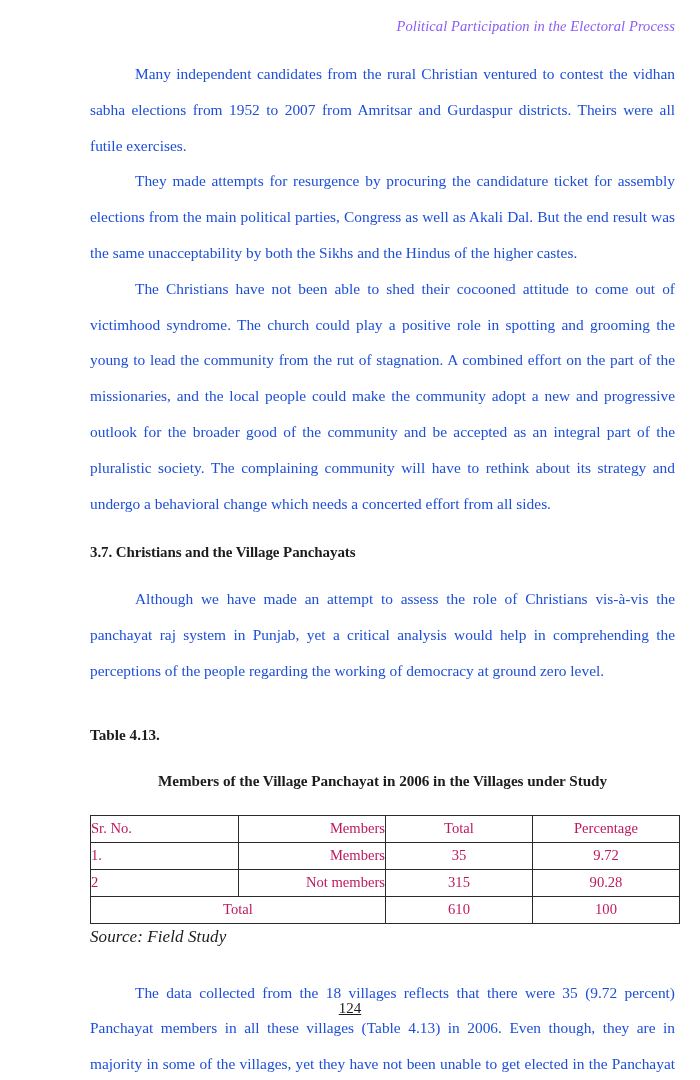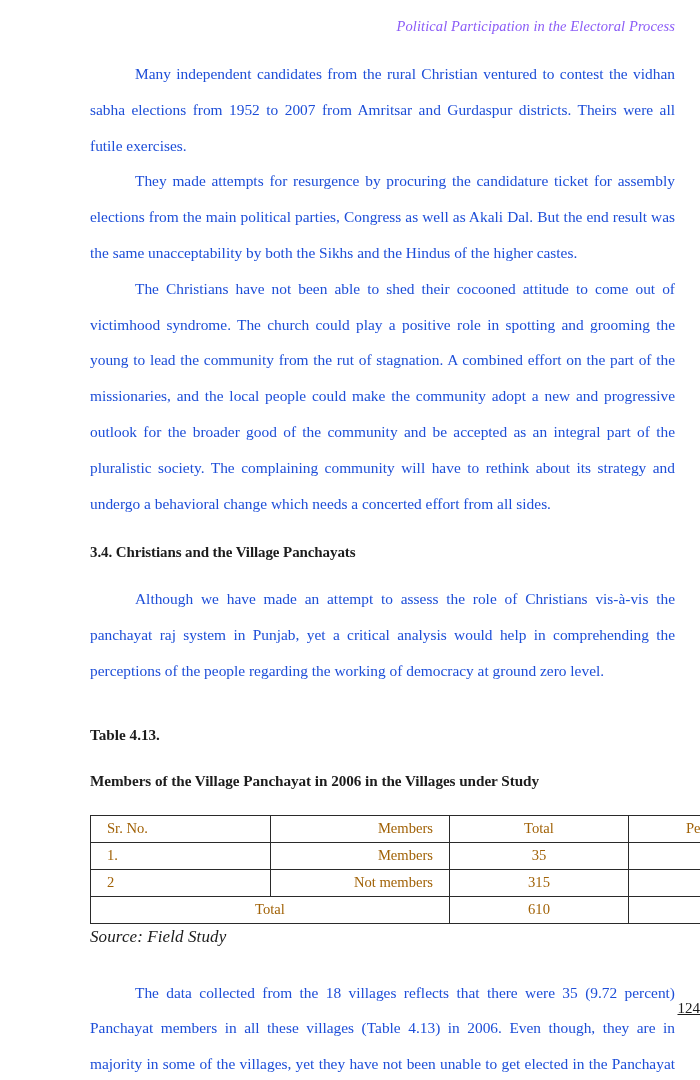--- a/index.html
+++ b/index.html
@@ -70,40 +70,41 @@
   .spacer-28 { height: 28px; }
   .spacer-34 { height: 34px; }
 
   .table-caption-num {
     text-align: left;
     font-weight: bold;
     font-size: 15.2px;
     line-height: 24px;
   }
   .table-caption-title {
+    text-align: center;
     font-weight: bold;
     font-size: 15.2px;
     line-height: 24px;
     letter-spacing: -0.05px;
   }
 
   
   table.data-table {
     border-collapse: collapse;
     width: 585px;
     table-layout: fixed;
     margin: 0;
     font-size: 14.6px;
   }
   table.data-table td {
     border: 1px solid #2a2a2a;
     height: 26px;
-    padding: 0 16px;
+    padding: 0 0;
     vertical-align: middle;
-    color: #a16207;
+    color: #be185d;
   }
   table.data-table .c-srno  { width: 147px; text-align: left; }
   table.data-table .c-memb  { width: 146px; text-align: right; }
   table.data-table .c-total { width: 146px; text-align: center; }
   table.data-table .c-pct   { width: 146px; text-align: center; }
   table.data-table td.merged-total {
     text-align: center;
   }
   
   table.data-table {
@@ -116,21 +117,21 @@
     margin-top: 3px;
     letter-spacing: 0.1px;
   }
 
   
   .folio {
     position: absolute;
     left: 0;
     top: 1000px;
     width: 700px;
-    text-align: right;
+    text-align: center;
     font-size: 15px;
     color: #1c1c1c;
     text-decoration: underline;
   }
 </style>
 </head>
 <body>
 
 <div class="page">
 
@@ -139,21 +140,21 @@
   <div class="content">
 
     <p class="body-par">Many independent candidates from the rural Christian ventured to contest the vidhan sabha elections from 1952 to 2007 from Amritsar and Gurdaspur districts. Theirs were all futile exercises.</p>
 
     <p class="body-par">They made attempts for resurgence by procuring the candidature ticket for assembly elections from the main political parties, Congress as well as Akali Dal. But the end result was the same unacceptability by both the Sikhs and the Hindus of the higher castes.</p>
 
     <p class="body-par">The Christians have not been able to shed their cocooned attitude to come out of victimhood syndrome. The church could play a positive role in spotting and grooming the young to lead the community from the rut of stagnation. A combined effort on the part of the missionaries, and the local people could make the community adopt a new and progressive outlook for the broader good of the community and be accepted as an integral part of the pluralistic society. The complaining community will have to rethink about its strategy and undergo a behavioral change which needs a concerted effort from all sides.</p>
 
     <div class="spacer-14"></div>
 
-    <h3 class="section-head">3.4. Christians and the Village Panchayats</h3>
+    <h3 class="section-head">3.7. Christians and the Village Panchayats</h3>
 
     <div class="spacer-10"></div>
 
     <p class="body-par">Although we have made an attempt to assess the role of Christians vis-à-vis the panchayat raj system in Punjab, yet a critical analysis would help in comprehending the perceptions of the people regarding the working of democracy at ground zero level.</p>
 
     <div class="spacer-34"></div>
 
     <div class="table-caption-num">Table 4.13.</div>
 
     <div class="spacer-22"></div>

